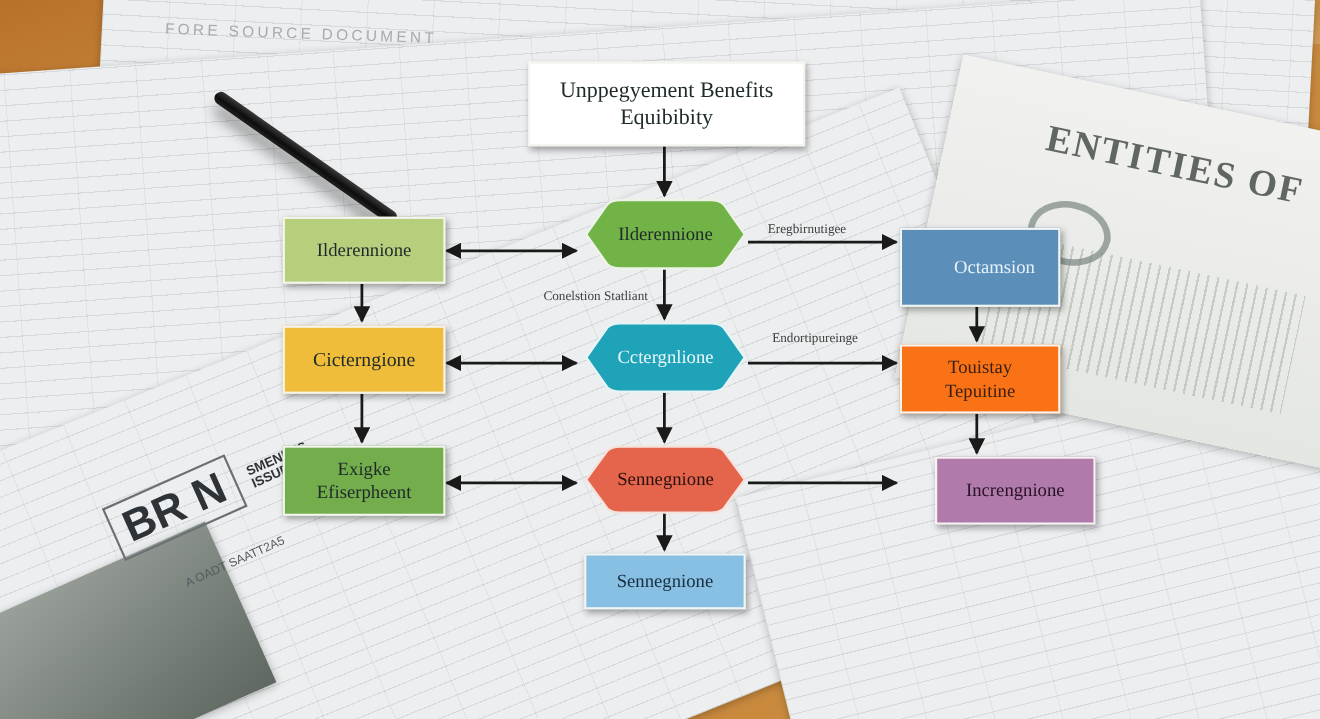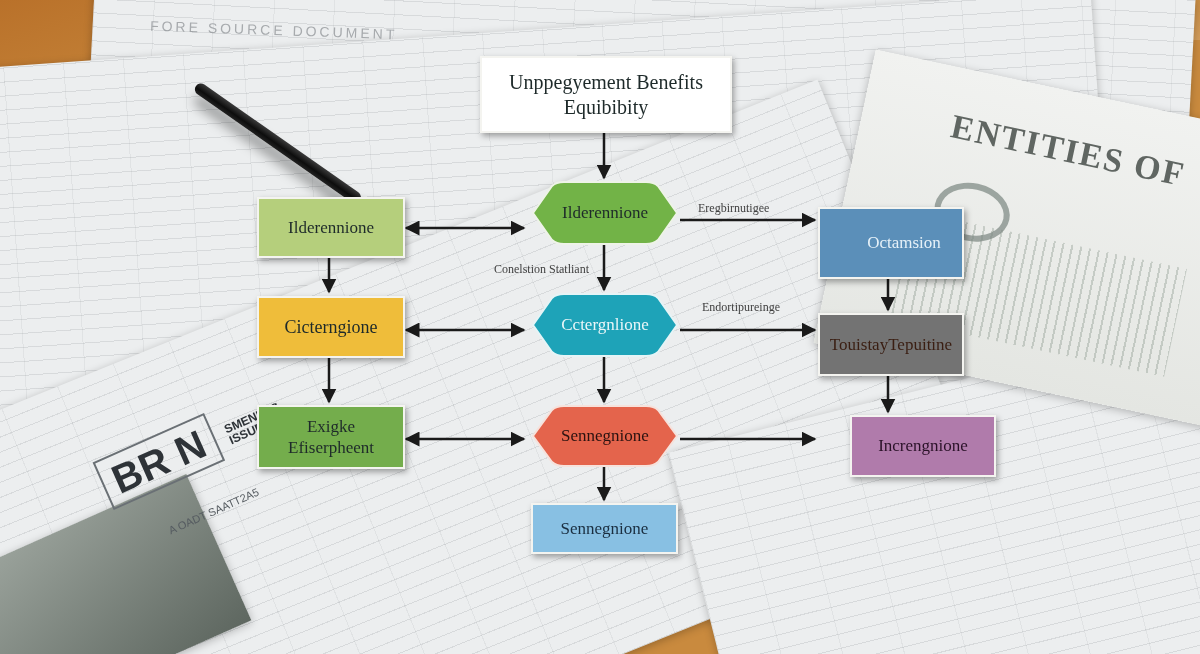--- a/index.html
+++ b/index.html
@@ -156,21 +156,21 @@
 <div class="node hex" style="left:530px;top:404px;width:150px;height:64px;color:#2a1210;">
   <svg width="150" height="64" viewBox="0 0 150 64">
     <path d="M22,6 Q26,2 34,2 L116,2 Q124,2 128,6 L147,32 L128,58 Q124,62 116,62 L34,62 Q26,62 22,58 L3,32 Z" fill="#e4644c" stroke="#f6e2dc" stroke-width="2"></path>
   </svg>
   <span>Sennegnione</span>
 </div>
 
 <div class="node rect" style="left:818px;top:207px;width:146px;height:72px;background:#5b8fb9;color:#e6f1f8;padding-left:26px;">
   <span>Octamsion</span>
 </div>
-<div class="node rect" style="left:818px;top:313px;width:146px;height:63px;background:#737373;color:#3a1e12;flex-direction:row;">
+<div class="node rect" style="left:818px;top:313px;width:146px;height:63px;background:#f97316;color:#3a1e12;flex-direction:column;">
   <span>Touistay</span>
   <span>Tepuitine</span>
 </div>
 <div class="node rect" style="left:818px;top:415px;width:146px;height:62px;background:#b07bab;color:#2a1228;margin-left:32px;">
   <span>Increngnione</span>
 </div>
 
 <div class="node rect" style="left:531px;top:503px;width:147px;height:51px;background:#88c0e3;color:#1a2e40;">
   <span>Sennegnione</span>
 </div>

